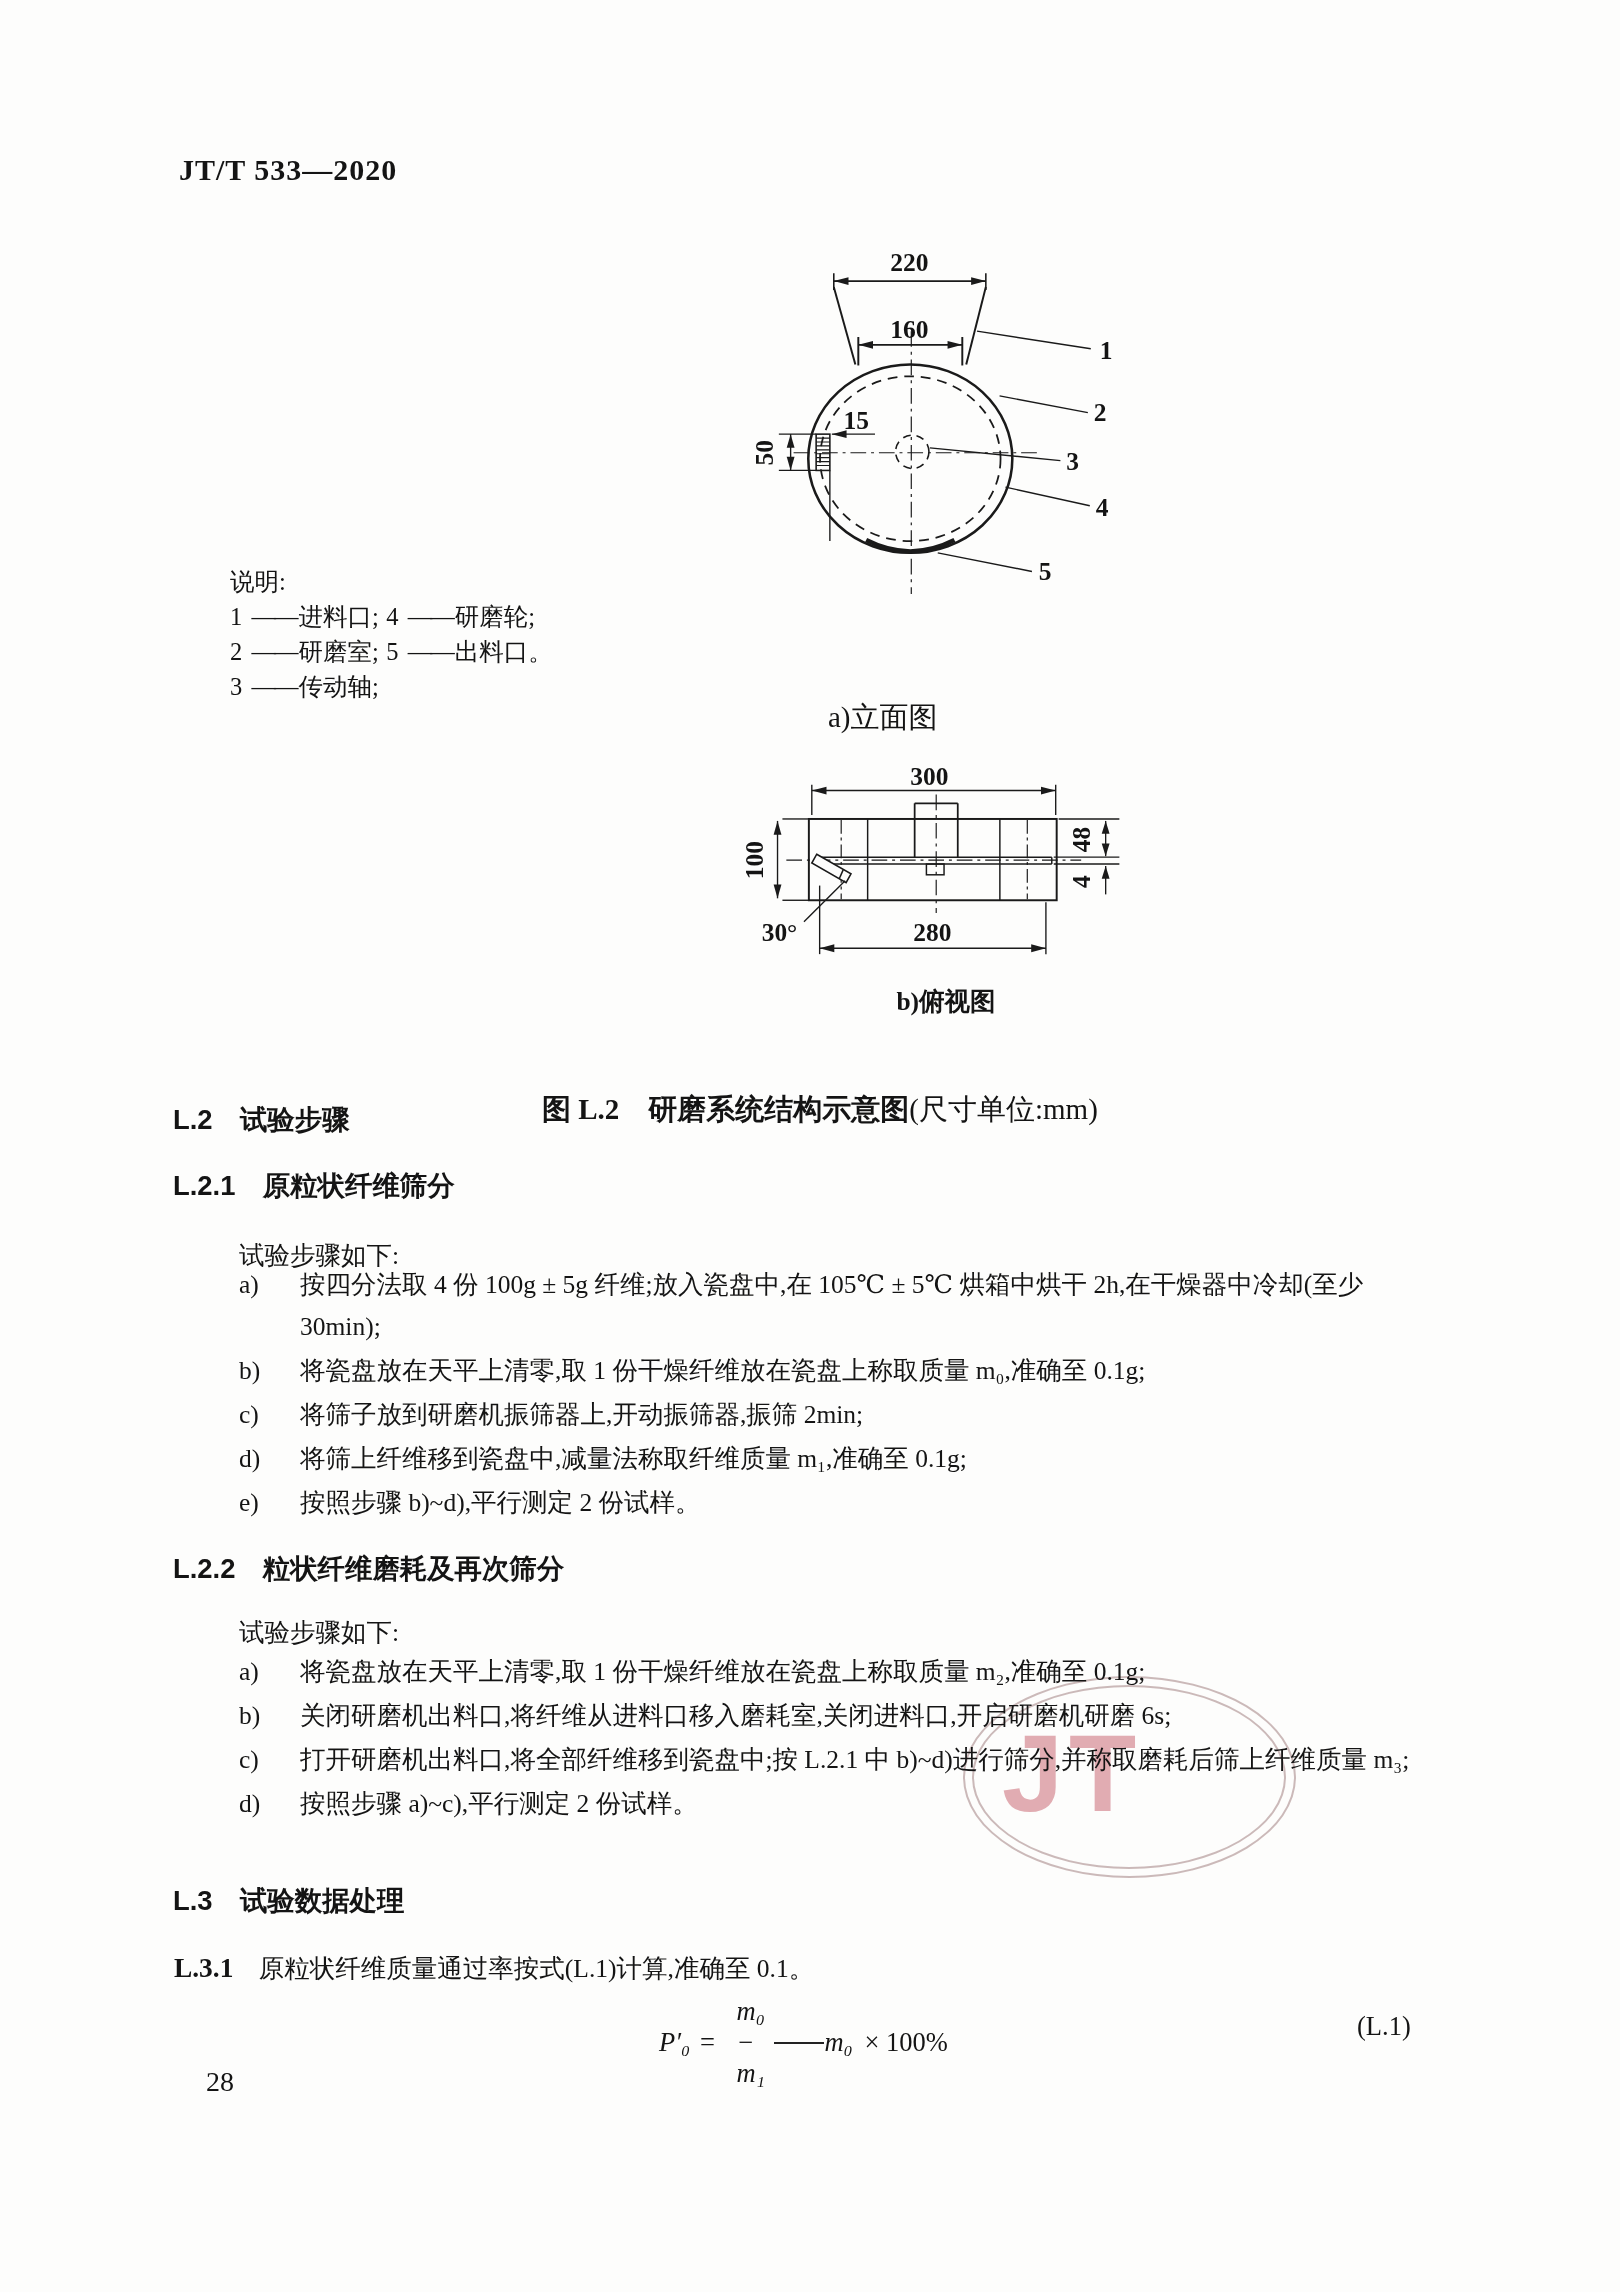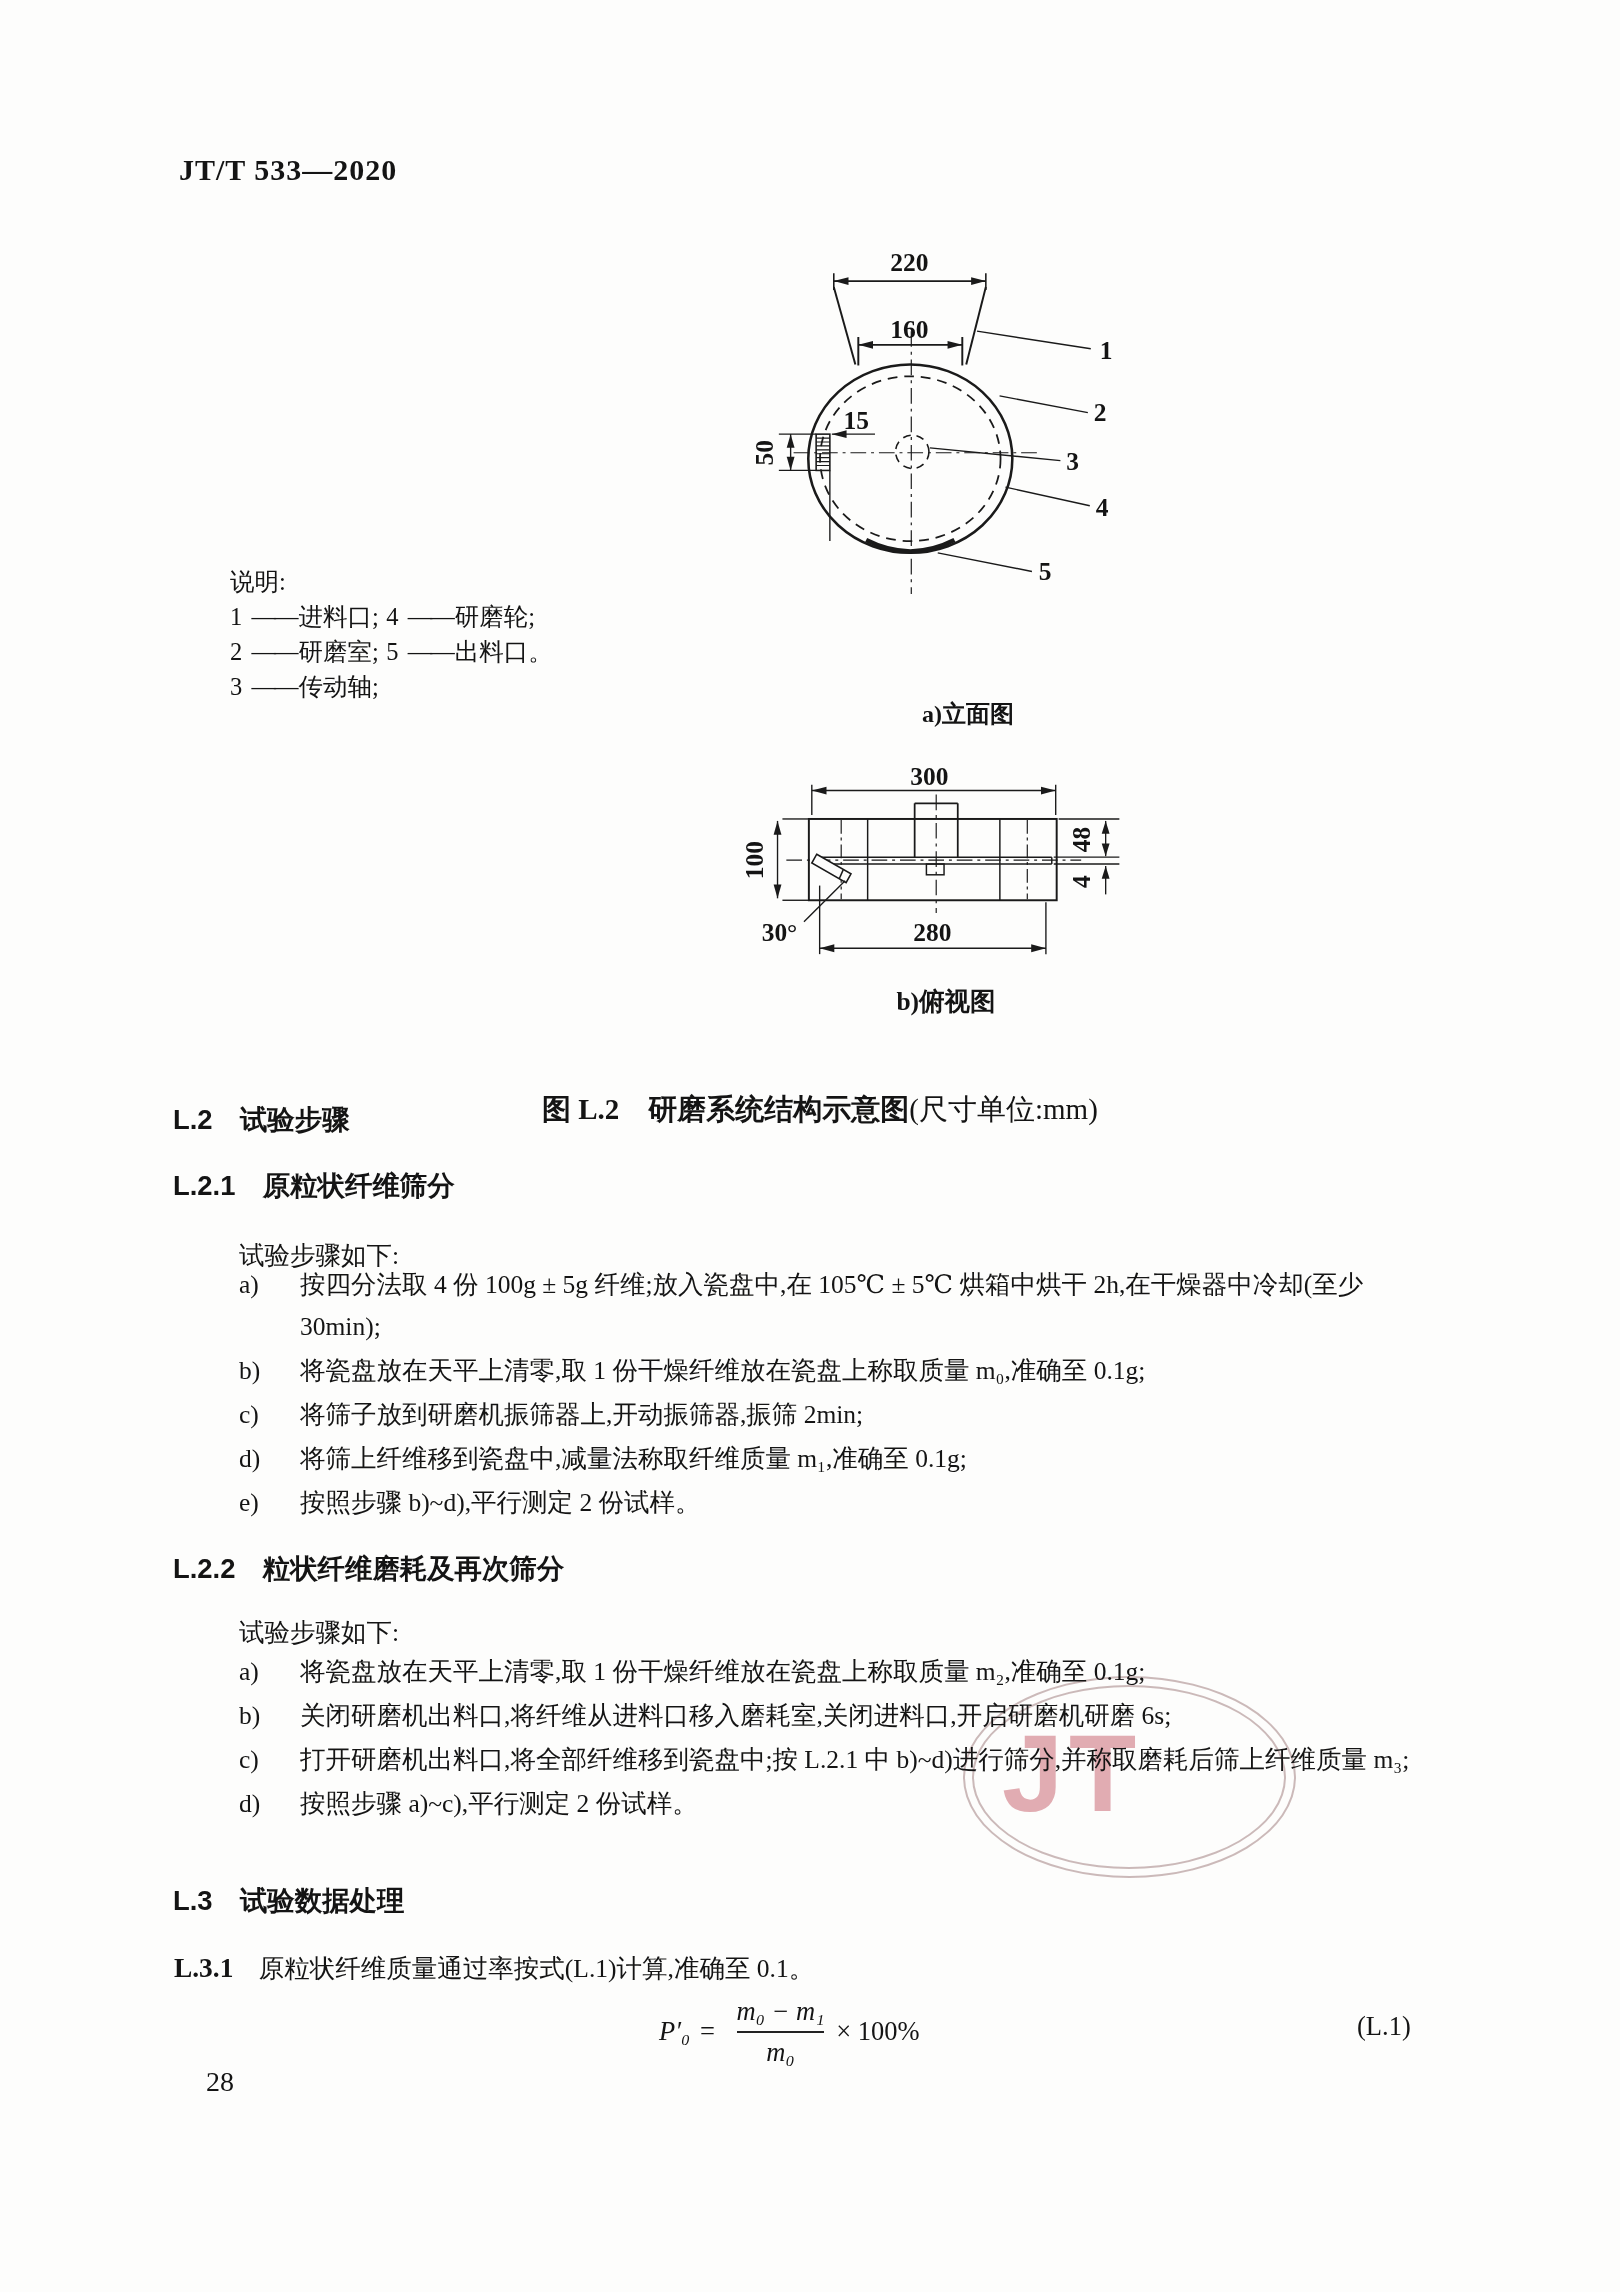--- a/index.html
+++ b/index.html
@@ -15,38 +15,38 @@
   
   .doc-header{left:179px;top:153px;font-size:30px;font-weight:bold;letter-spacing:1px}
   
   .legend{left:230px;top:567px;font-size:24.5px;line-height:30px}
   .legend-row{white-space:nowrap;margin-top:5px}
   .legend-cell{display:inline-block}
   .legend-cell.c1{width:150px}
   .legend-num{display:inline-block;width:21.6px}
   .legend-dash{display:inline-block;width:47px;letter-spacing:-2px}
   
-  .cap-a{left:828px;top:698px;width:186px;font-size:24px;font-weight:bold;text-align:right}
+  .cap-a{left:828px;top:698px;width:186px;font-size:29px;font-weight:normal;text-align:left}
   .cap-b{left:853px;top:984px;width:186px;font-size:25.5px;font-weight:bold;text-align:center}
   .fig-caption{left:542px;top:1090px;font-size:29px;font-weight:bold}
   .fig-caption .unit{font-weight:normal}
   
   .h2{font-family:Liberation Sans, sans-serif;font-weight:bold;font-size:27.4px;white-space:nowrap}
   .hnum{margin-right:27.4px}
   .para{font-size:25.5px;line-height:42px}
   .list{font-size:25.5px}
   .list-item{display:flex;margin-bottom:2px;line-height:42px}
   .marker{flex:0 0 61px}
   .ltext{flex:0 0 auto}
   .list1 .ltext{width:1149px}
   .list2 .ltext{width:1201px}
   .l31num{font-family:Liberation Serif, serif;font-weight:bold;font-size:27.4px;margin-right:25.5px}
   
   .formula{left:659px;top:1996px;display:flex;align-items:center;font-size:26.5px}
-  .frac{display:inline-flex;flex-direction:column;align-items:center;margin:0 11.8px;vertical-align:middle}
+  .frac{display:inline-flex;align-items:center;margin:0 11.8px;vertical-align:middle}
   .frac .bar{height:0;border-top:2px solid #222;width:100%;margin:3.9px 0}
   .formula-label{left:1357px;top:2011px;font-size:26.5px}
   .pagenum{left:206px;top:2066px;font-size:28px}
   
   .wm-ellipse{left:963px;top:1676px;width:329px;height:198px;border:2.9px solid rgba(163,130,130,.55);border-radius:50%}
   .wm-ellipse.inner{left:972px;top:1685px;width:310px;height:180px;border-width:2px}
   .wm-text{left:1002px;top:1709px;font-size:110px;font-weight:bold;
     font-family:"Liberation Sans","DejaVu Sans",sans-serif;
     color:rgba(198,92,104,.5);letter-spacing:5.9px}
   svg{position:absolute;overflow:visible}

